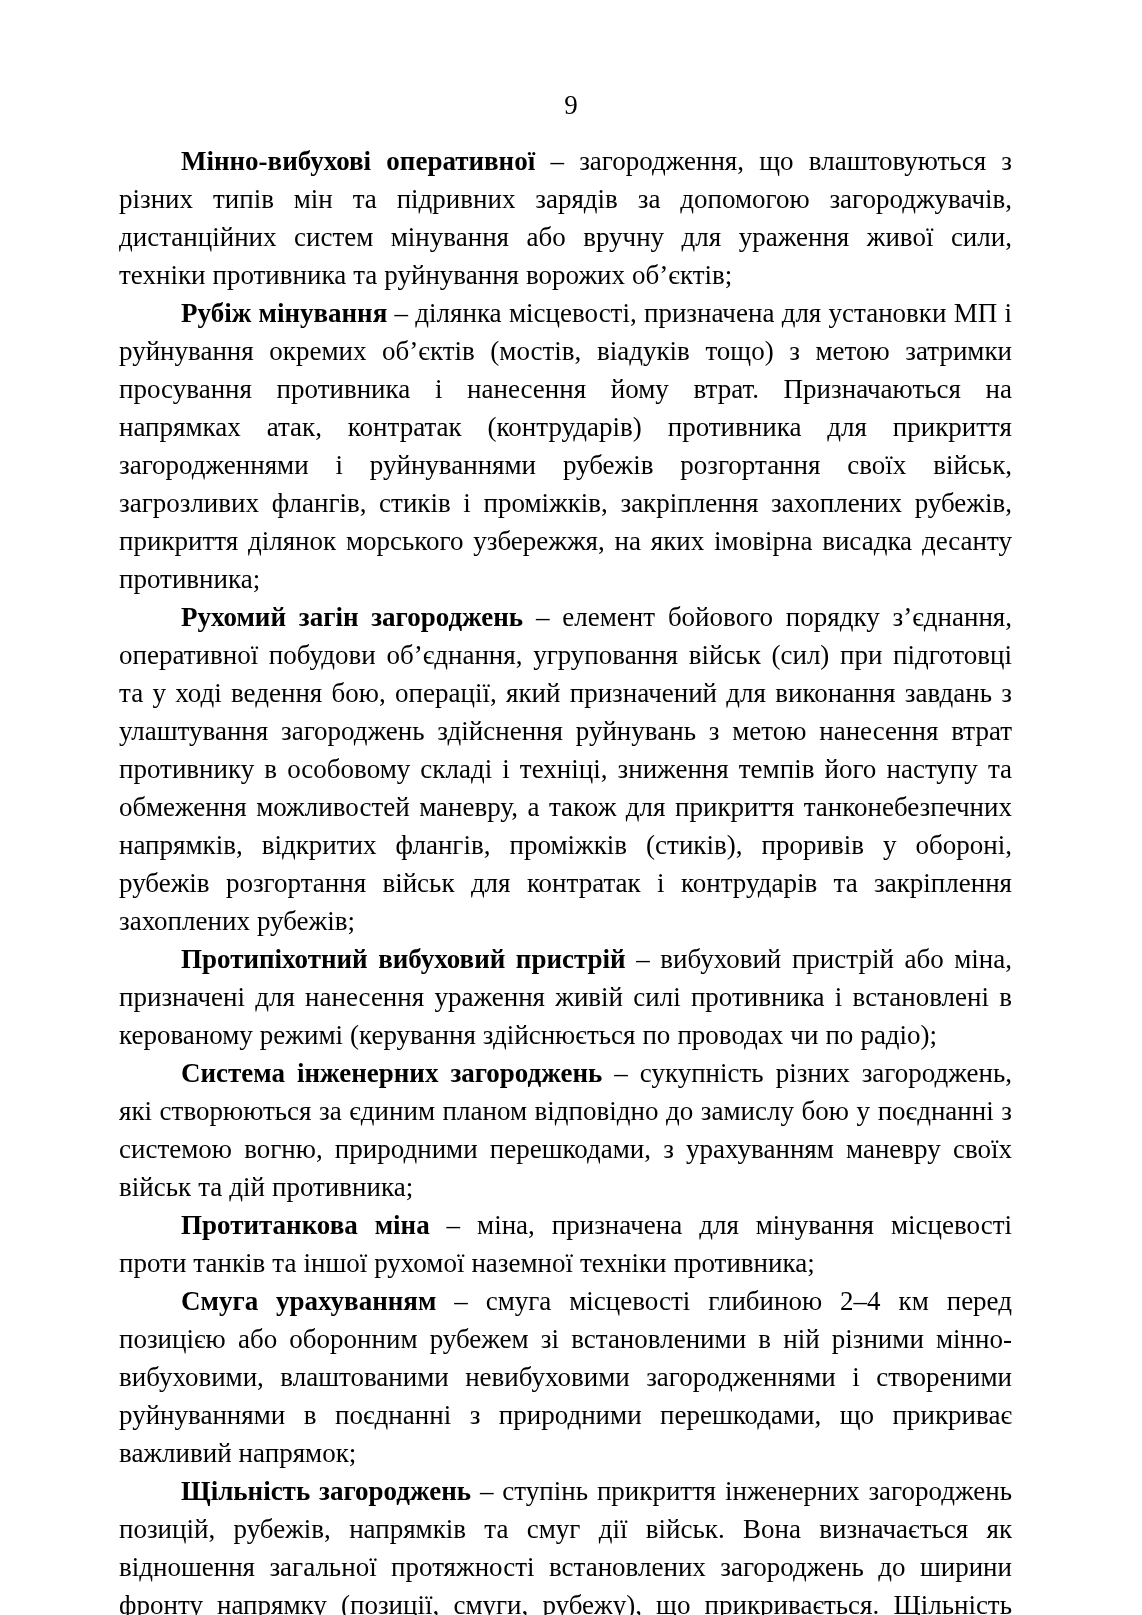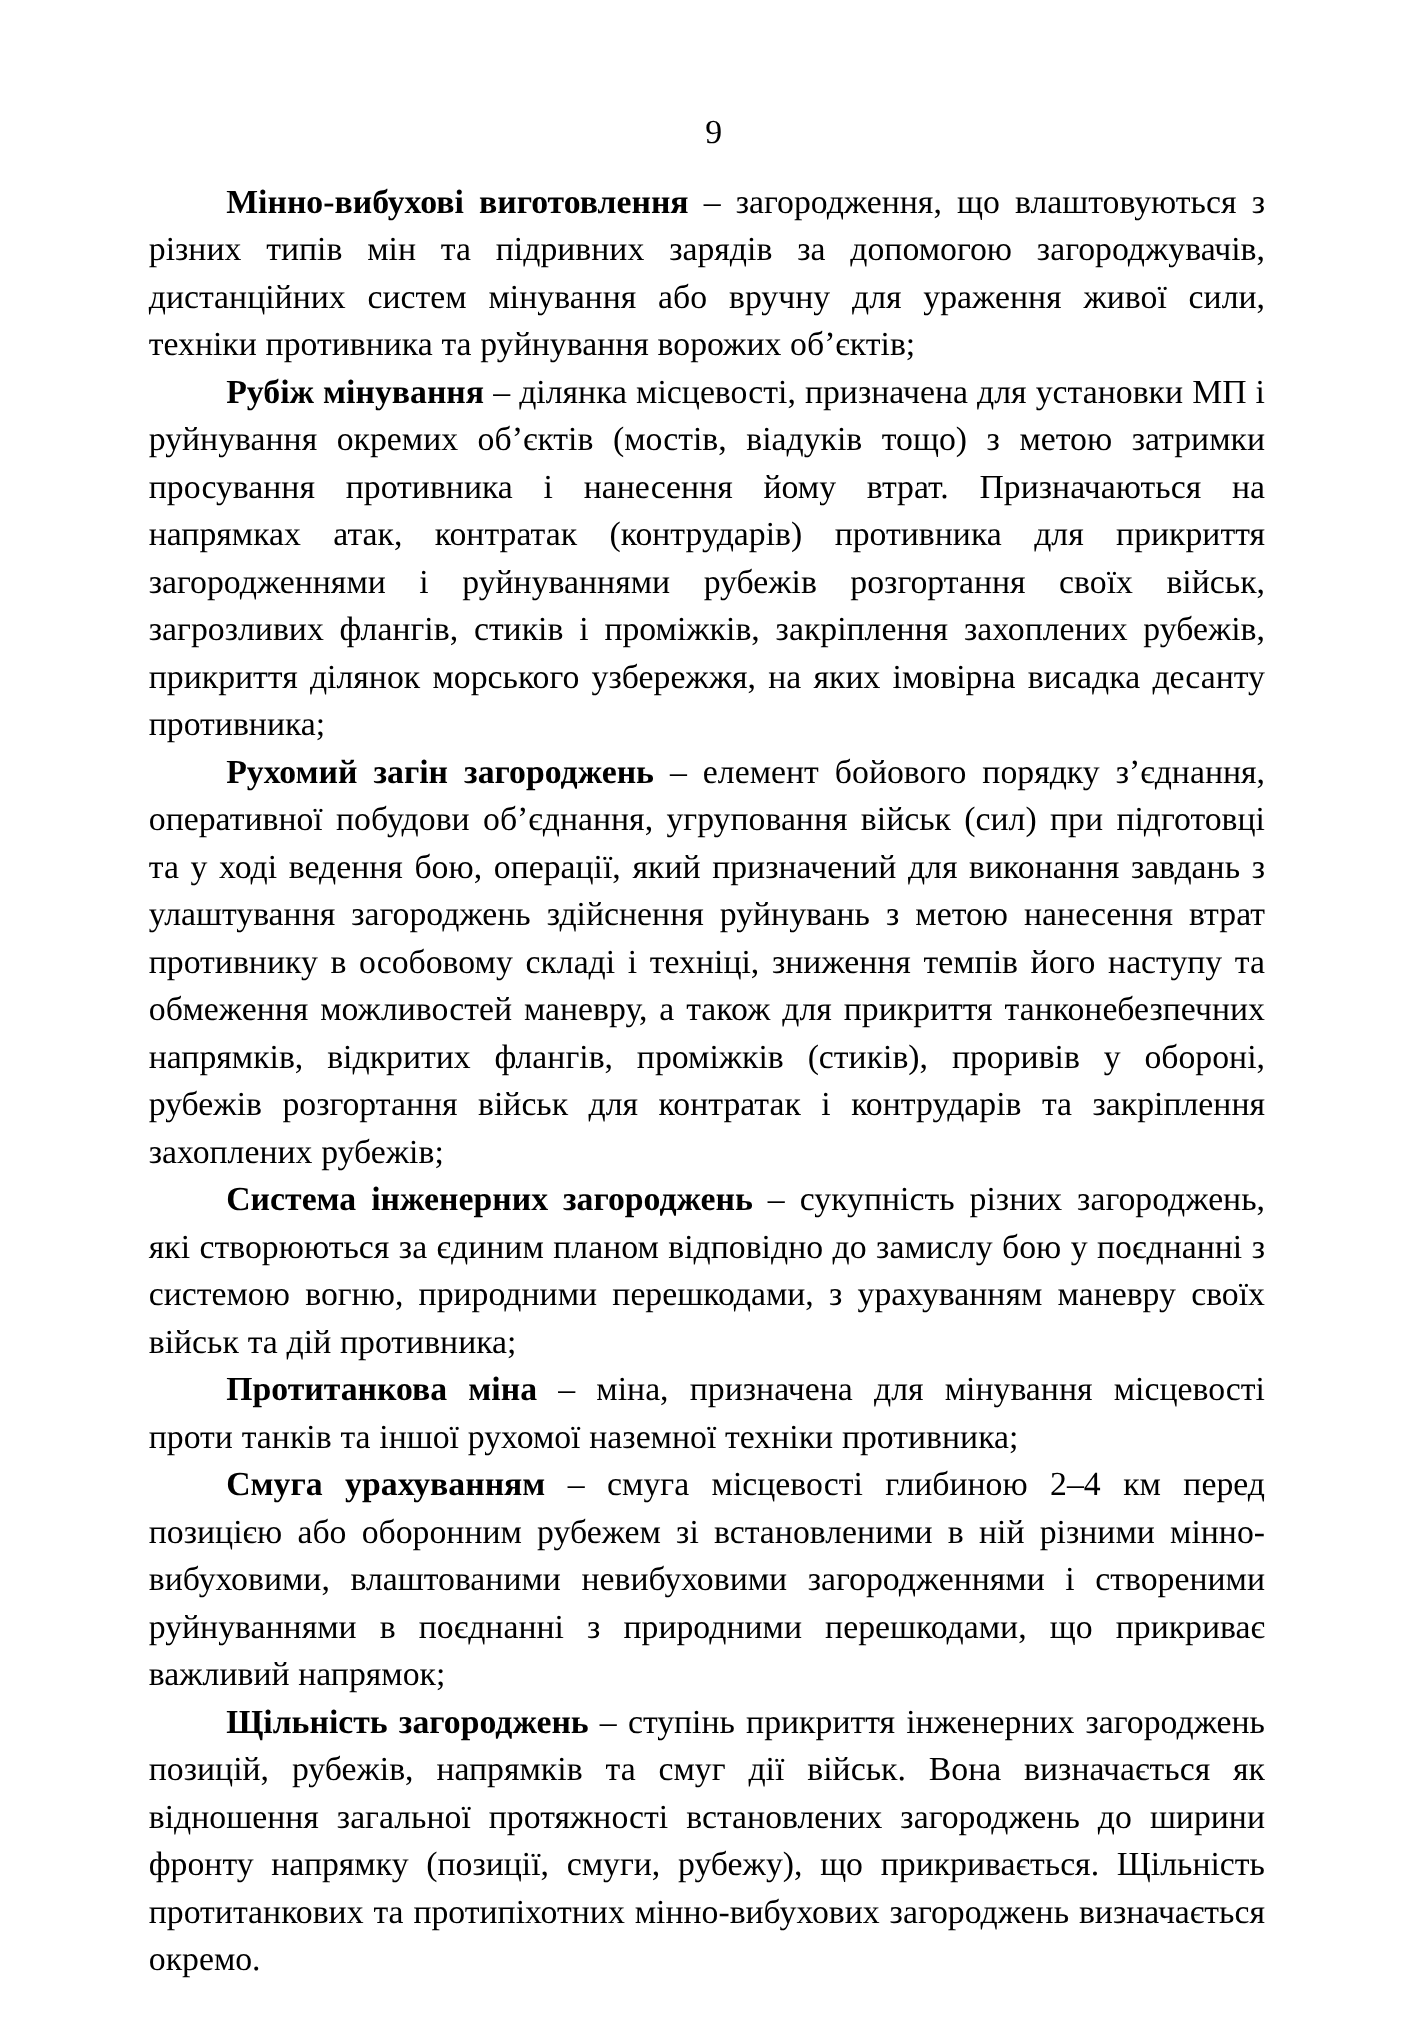--- a/index.html
+++ b/index.html
@@ -58,27 +58,28 @@
 </style>
 </head>
 <body>
 
 <div class="page">
 
   <div class="page-number">9</div>
 
   <div class="body-text">
 
-    <p class="para"><span class="term">Мінно-вибухові виготовлення</span><span class="dash"> – загородження, що влаштовуються з різних типів мін та підривних зарядів за допомогою загороджувачів, дистанційних систем мінування або вручну для ураження живої сили, техніки противника та руйнування ворожих об’єктів;</span></p>
+    <p class="para"><span class="term">Мінно-вибухові оперативної</span><span class="dash"> – загородження, що влаштовуються з різних типів мін та підривних зарядів за допомогою загороджувачів, дистанційних систем мінування або вручну для ураження живої сили, техніки противника та руйнування ворожих об’єктів;</span></p>
 
 
     <p class="para"><span class="term">Рубіж мінування</span><span class="dash"> – ділянка місцевості, призначена для установки МП і руйнування окремих об’єктів (мостів, віадуків тощо) з метою затримки просування противника і нанесення йому втрат. Призначаються на напрямках атак, контратак (контрударів) противника для прикриття загородженнями і руйнуваннями рубежів розгортання своїх військ, загрозливих флангів, стиків і проміжків, закріплення захоплених рубежів, прикриття ділянок морського узбережжя, на яких імовірна висадка десанту противника;</span></p>
 
     <p class="para"><span class="term">Рухомий загін загороджень</span><span class="dash"> – елемент бойового порядку з’єднання, оперативної побудови об’єднання, угруповання військ (сил) при підготовці та у ході ведення бою, операції, який призначений для виконання завдань з улаштування загороджень здійснення руйнувань з метою нанесення втрат противнику в особовому складі і техніці, зниження темпів його наступу та обмеження можливостей маневру, а також для прикриття танконебезпечних напрямків, відкритих флангів, проміжків (стиків), проривів у обороні, рубежів розгортання військ для контратак і контрударів та закріплення захоплених рубежів;</span></p>
 
+    <p class="para"><span class="term">Протипіхотний вибуховий пристрій</span><span class="dash"> – вибуховий пристрій або міна, призначені для нанесення ураження живій силі противника і встановлені в керованому режимі (керування здійснюється по проводах чи по радіо);</span></p>
 
     <p class="para"><span class="term">Система інженерних загороджень</span><span class="dash"> – сукупність різних загороджень, які створюються за єдиним планом відповідно до замислу бою у поєднанні з системою вогню, природними перешкодами, з урахуванням маневру своїх військ та дій противника;</span></p>
 
     <p class="para"><span class="term">Протитанкова міна</span><span class="dash"> – міна, призначена для мінування місцевості проти танків та іншої рухомої наземної техніки противника;</span></p>
 
     <p class="para"><span class="term">Смуга урахуванням</span><span class="dash"> – смуга місцевості глибиною 2–4 км перед позицією або оборонним рубежем зі встановленими в ній різними мінно-вибуховими, влаштованими невибуховими загородженнями і створеними руйнуваннями в поєднанні з природними перешкодами, що прикриває важливий напрямок;</span></p>
 
     <p class="para"><span class="term">Щільність загороджень</span><span class="dash"> – ступінь прикриття інженерних загороджень позицій, рубежів, напрямків та смуг дії військ. Вона визначається як відношення загальної протяжності встановлених загороджень до ширини фронту напрямку (позиції, смуги, рубежу), що прикривається. Щільність протитанкових та протипіхотних мінно-вибухових загороджень визначається окремо.</span></p>
 
   </div>

